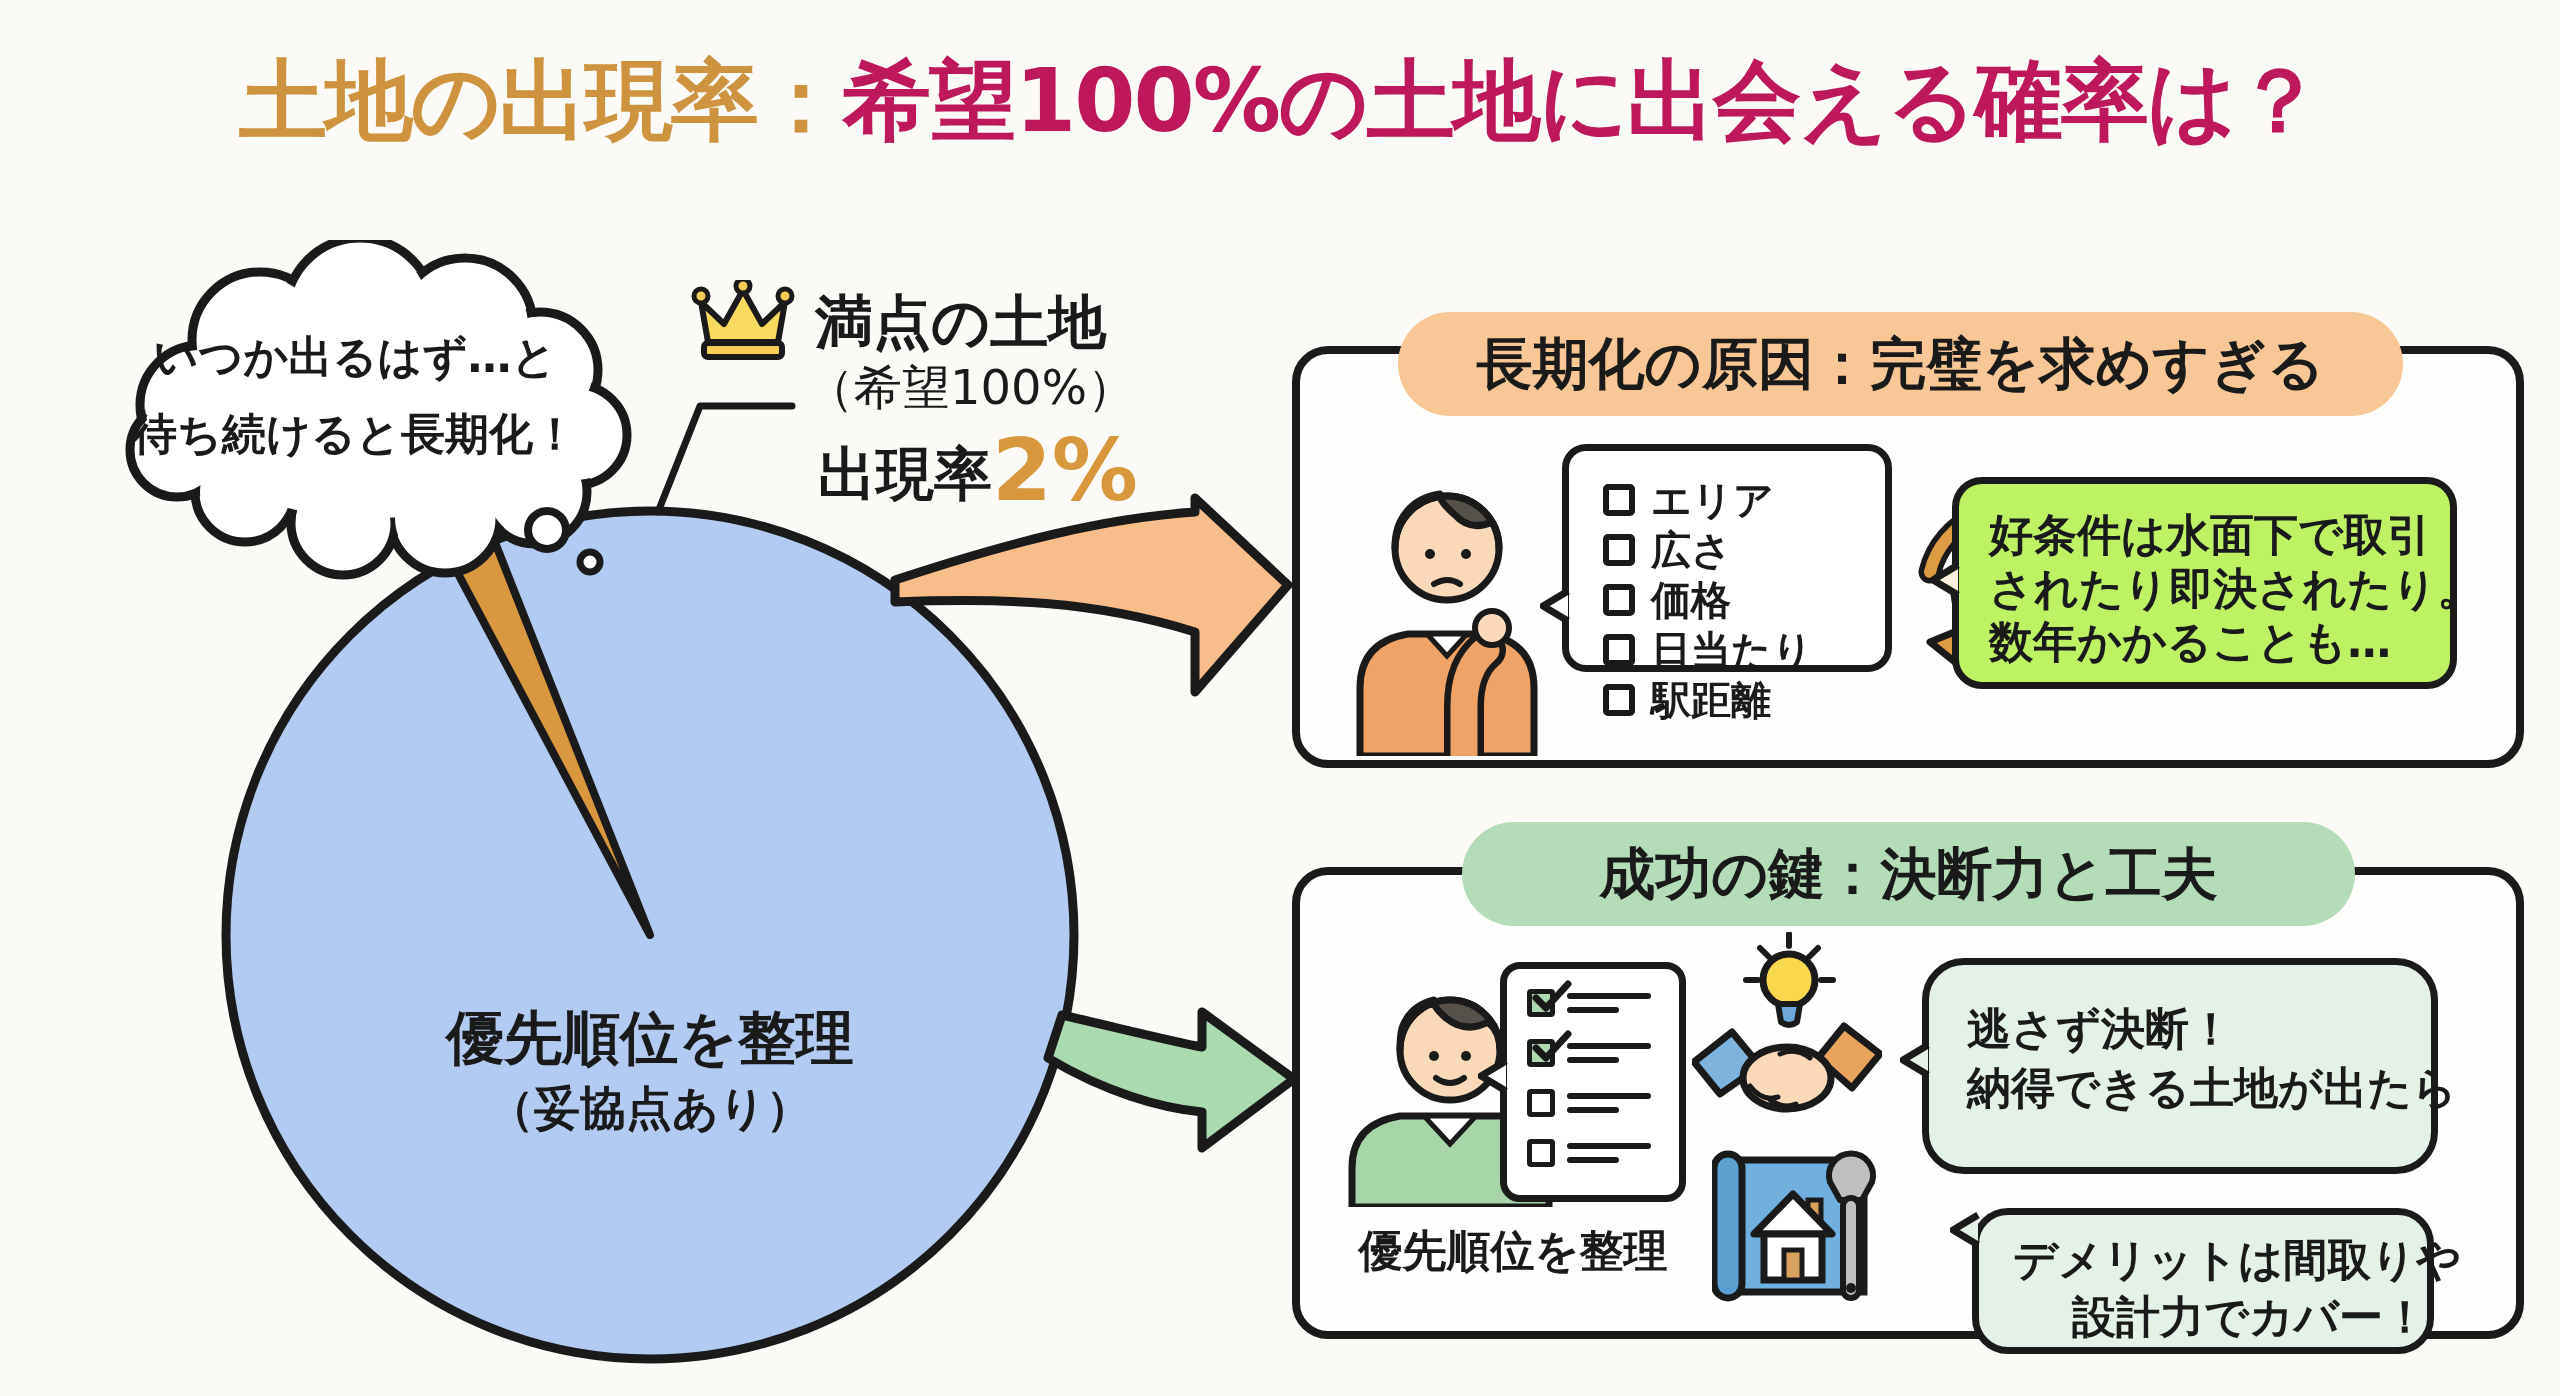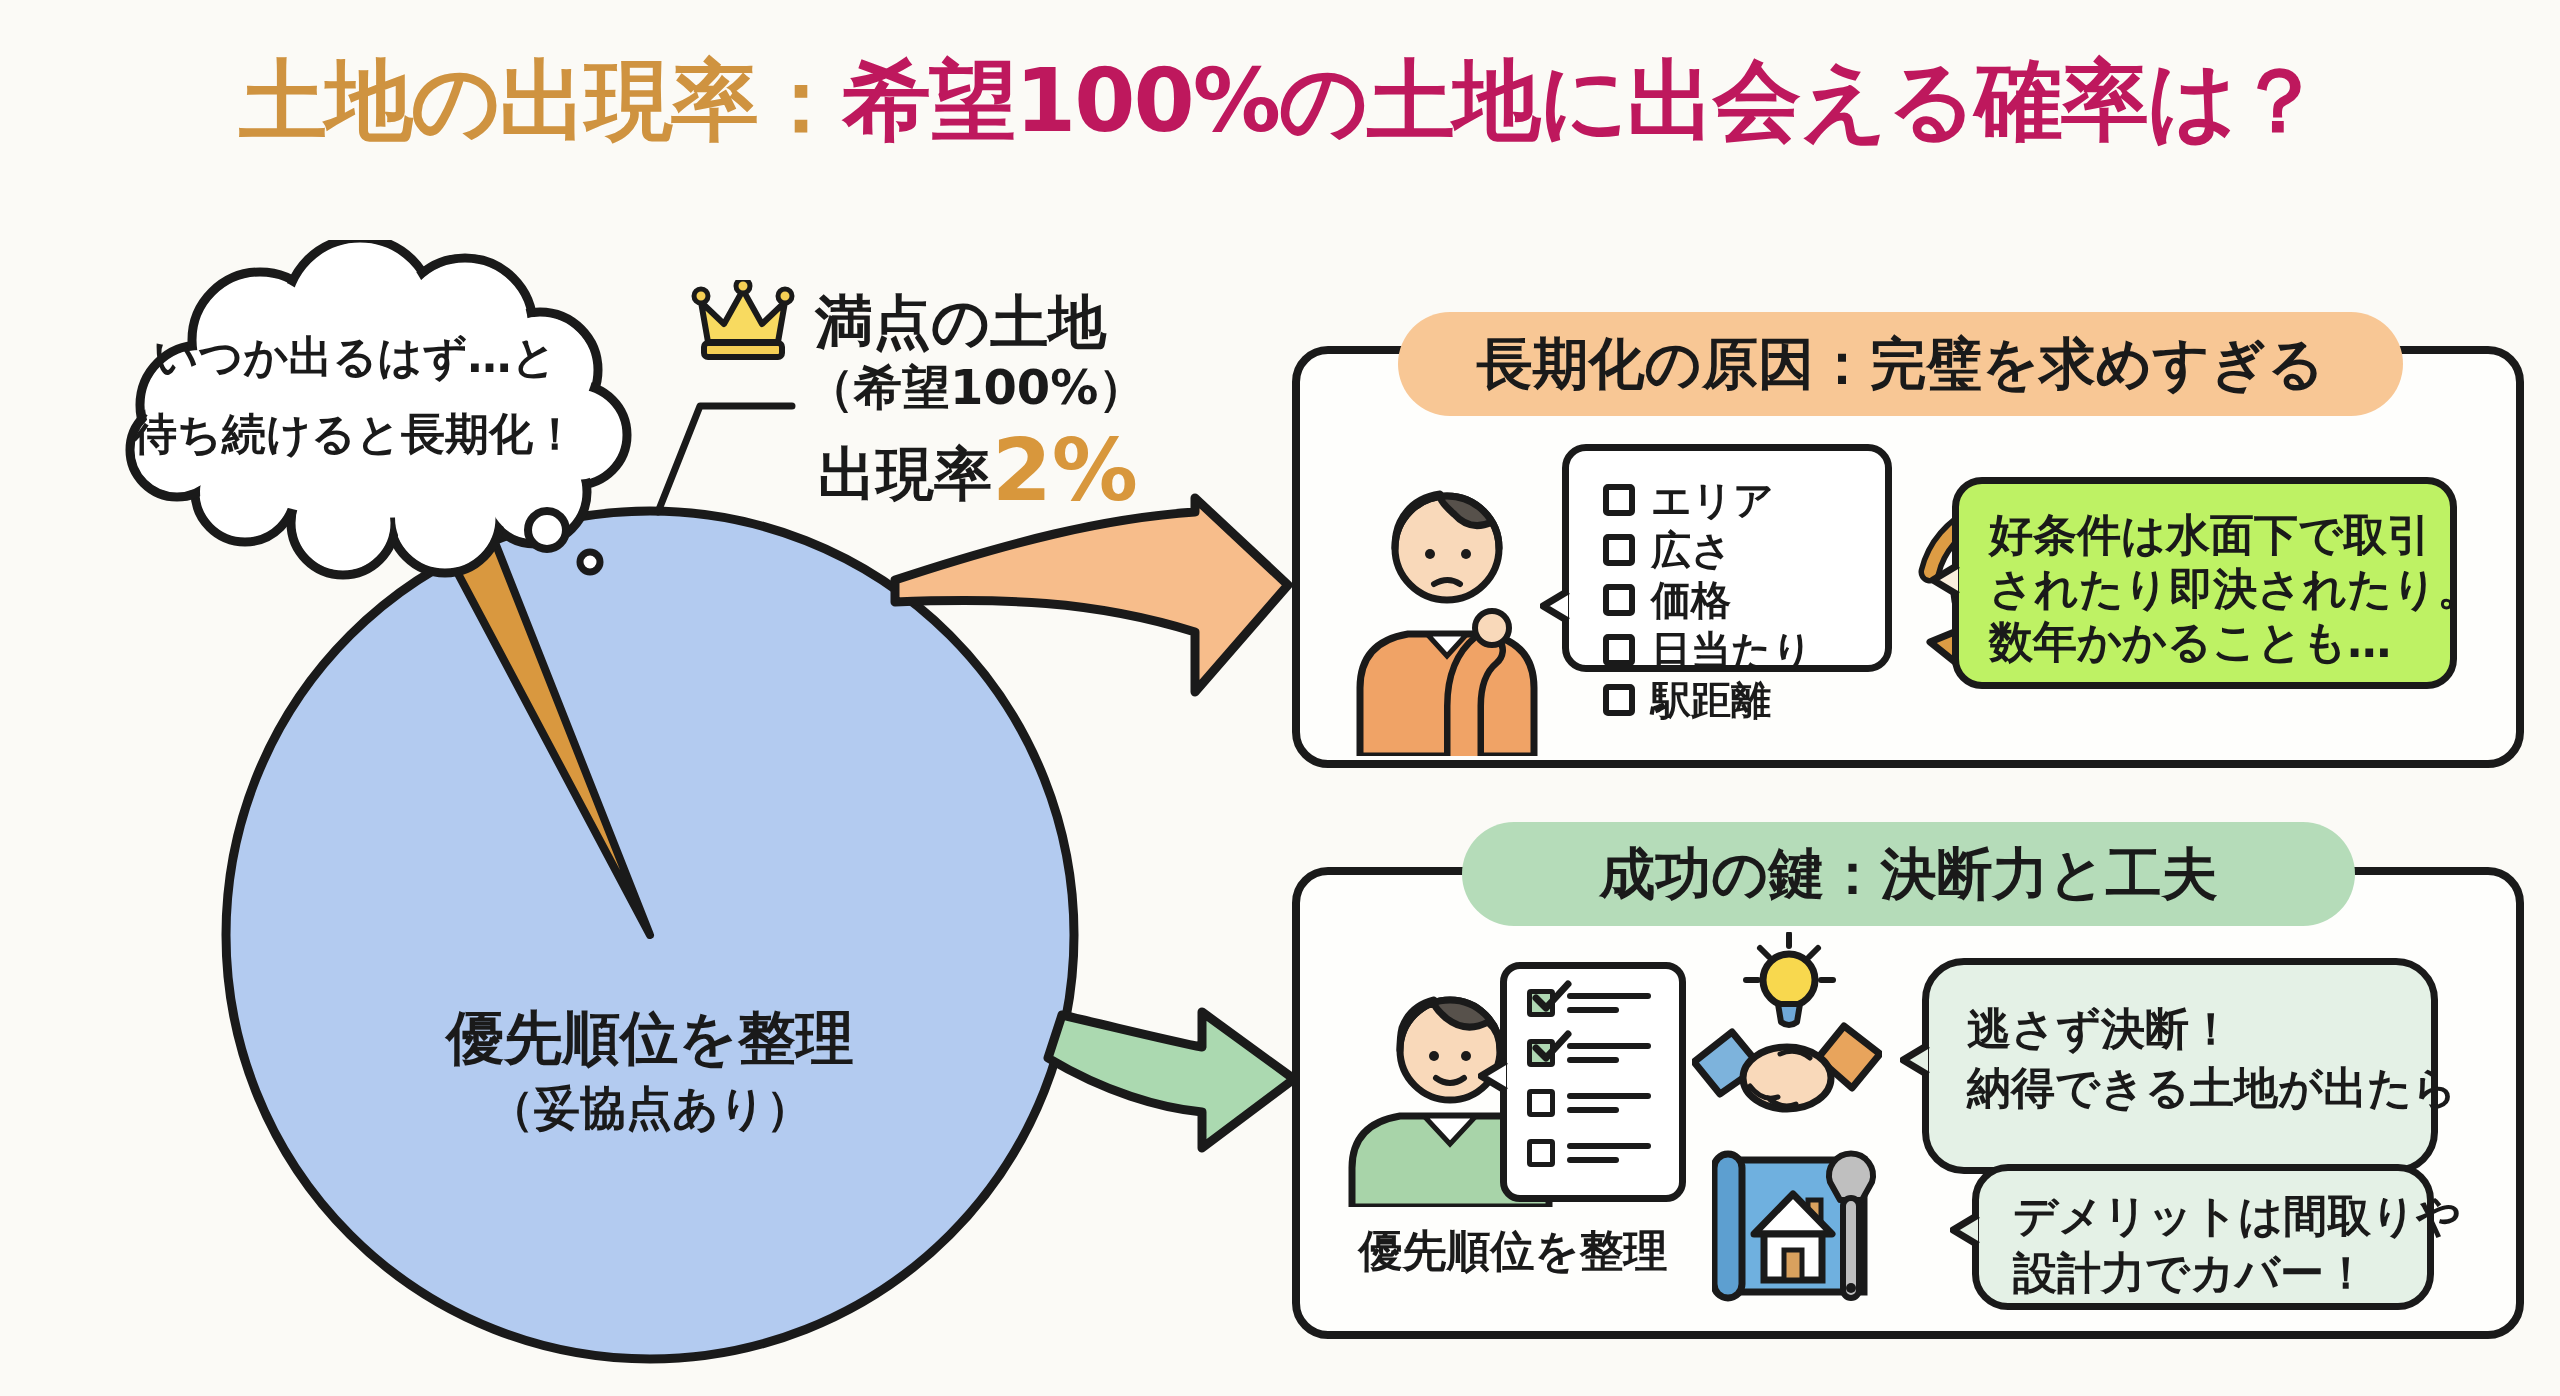--- a/index.html
+++ b/index.html
@@ -15,21 +15,21 @@
     left:0;top:42px;width:2560px;text-align:center;
     font-size:88px;font-weight:700;letter-spacing:-2px;white-space:nowrap;
   }
   .title .accent{color:#cf9340;}
   .title .main{color:#be185d;}
   
   .cloud-wrap{left:85px;top:240px;width:570px;height:350px;}
   .cloud-text{left:115px;width:480px;text-align:center;font-size:44px;font-weight:700;line-height:1.0;}
   
   .callout-l1{left:815px;top:284px;font-size:58px;font-weight:700;}
-  .callout-l2{left:806px;top:356px;font-size:48px;font-weight:700;}
+  .callout-l2{left:806px;top:356px;font-size:48px;font-weight:400;}
   .callout-l3{left:818px;top:420px;font-size:58px;font-weight:700;white-space:nowrap;}
   .callout-l3 .pct{font-size:86px;color:#d8973c;vertical-align:-6px;}
   
   .pie-label1{left:350px;top:1000px;width:600px;text-align:center;font-size:58px;font-weight:700;}
   .pie-label2{left:350px;top:1078px;width:600px;text-align:center;font-size:46px;font-weight:700;}
   
   .big-box{background:#fefefc;border:8px solid #1a1a1a;border-radius:36px;z-index:1;}
   .box1{left:1292px;top:346px;width:1216px;height:406px;}
   .box2{left:1292px;top:867px;width:1216px;height:456px;}
   .pill{z-index:2;border-radius:54px;text-align:center;font-size:56px;font-weight:700;white-space:nowrap;}
@@ -39,21 +39,21 @@
   .bubble{z-index:2;border:7px solid #1a1a1a;background:#fff;}
   .ptr{position:absolute;z-index:3;}
   .check-bubble1{left:1562px;top:444px;width:330px;height:228px;border-radius:24px;padding:24px 0 0 34px;box-sizing:border-box;}
   .check-row{display:flex;align-items:center;gap:16px;height:50px;}
   .checkbox{width:32px;height:32px;border:6px solid #1a1a1a;border-radius:5px;background:#fff;box-sizing:border-box;flex:0 0 auto;position:relative;}
   .check-label{font-size:40px;font-weight:700;white-space:nowrap;}
   .cream-bubble{left:1952px;top:477px;width:505px;height:212px;border-radius:30px;background:#bef264;
     padding:24px 0 0 30px;box-sizing:border-box;font-size:44px;font-weight:700;line-height:1.22;white-space:nowrap;}
   .green-bubble{background:#e4f1e6;font-weight:700;box-sizing:border-box;white-space:nowrap;}
   .gb1{left:1922px;top:958px;width:516px;height:216px;border-radius:42px;padding:34px 0 0 38px;font-size:44px;line-height:1.35;}
-  .gb2{left:1972px;top:1164px;width:462px;height:146px;border-radius:36px;padding:16px 0 0 34px;font-size:44px;line-height:1.3;}
+  .gb2{left:1972px;top:1208px;width:462px;height:146px;border-radius:36px;padding:16px 0 0 34px;font-size:44px;line-height:1.3;text-align:right;}
   .check-bubble2{left:1500px;top:962px;width:186px;height:240px;border-radius:20px;padding:20px 0 0 20px;box-sizing:border-box;}
   .mini-row{display:flex;align-items:flex-start;gap:12px;height:50px;}
   .mini-box{width:28px;height:28px;border:5px solid #1a1a1a;border-radius:4px;background:#fff;box-sizing:border-box;flex:0 0 auto;position:relative;}
   .mini-box.checked{background:#aed8b2;}
   .bars{display:flex;flex-direction:column;gap:8px;padding-top:4px;}
   .bar{height:6px;background:#1a1a1a;border-radius:3px;}
   .bar.long{width:84px;}.bar.short{width:52px;}
   .caption2{left:1318px;top:1222px;width:390px;text-align:center;font-size:44px;font-weight:700;z-index:2;white-space:nowrap;}
   svg{display:block;}
   .z2{z-index:2;}

